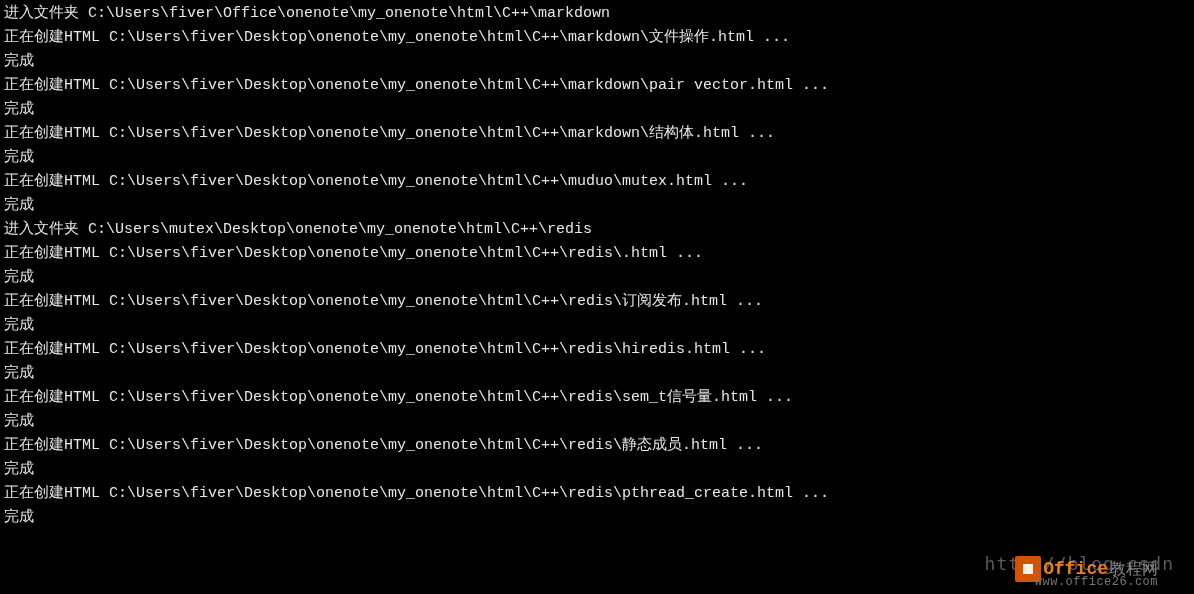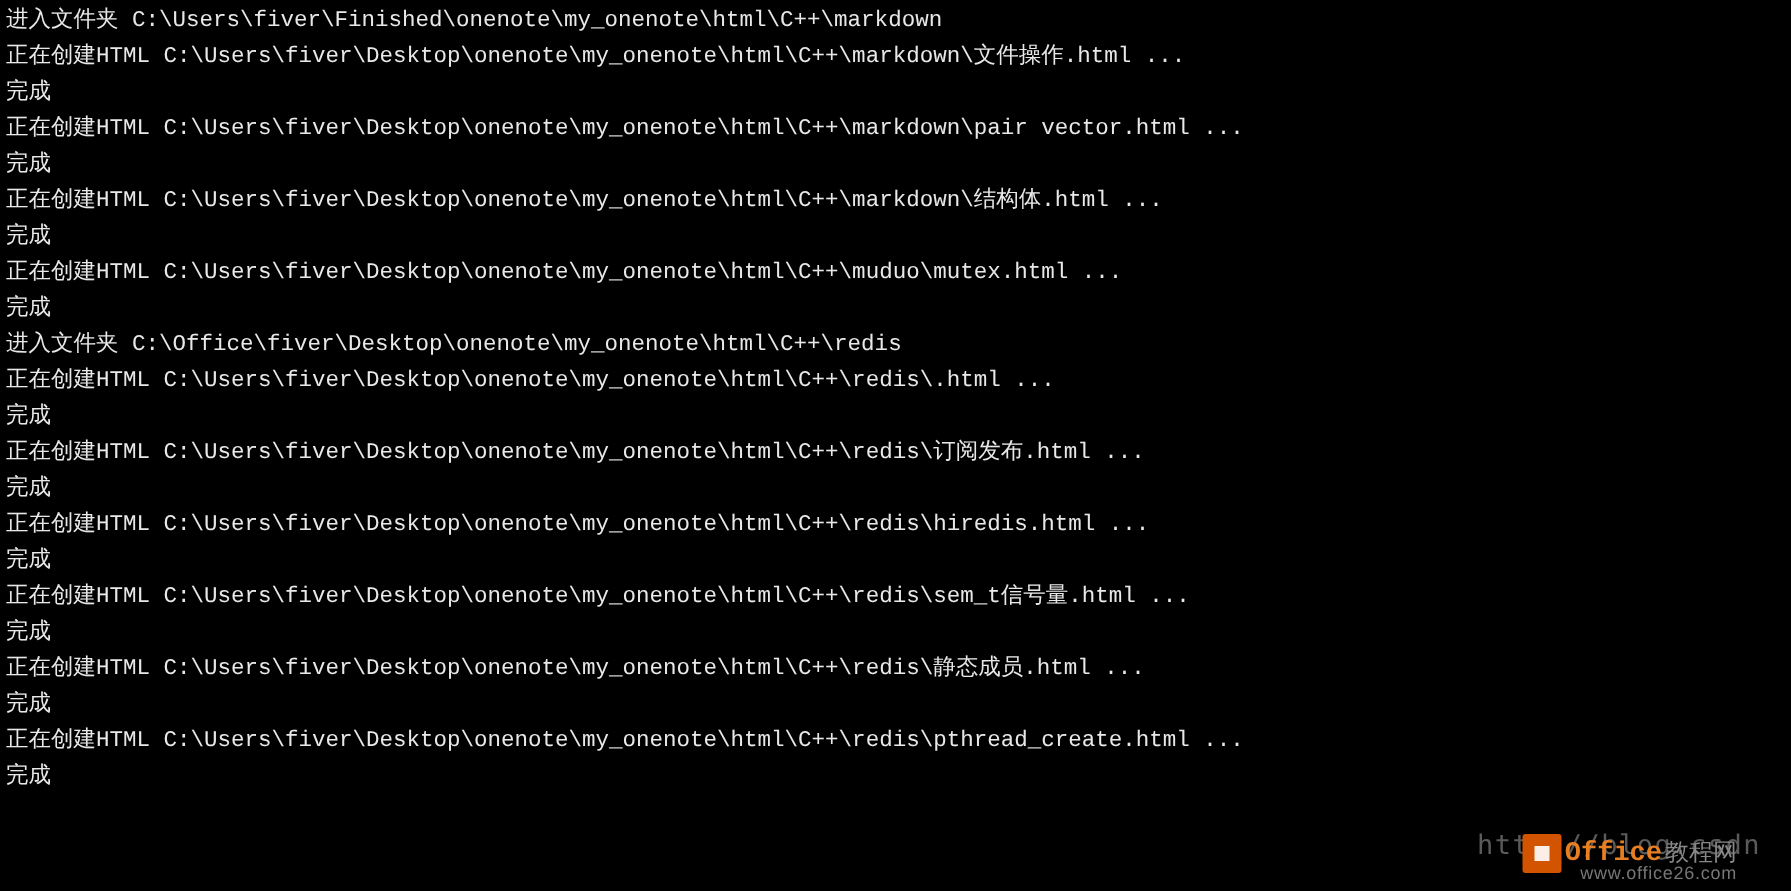--- a/index.html
+++ b/index.html
@@ -64,38 +64,38 @@
       color: #888;
       font-size: 16px;
       font-family: Arial, sans-serif;
     }
     .watermark-sub {
       position: absolute;
       bottom: 0px;
       right: 36px;
       color: #777;
       font-size: 12px;
-      font-family: Liberation Sans, sans-serif;
+      font-family: Liberation Mono, monospace;
       letter-spacing: 0.5px;
     }
   </style>
 </head>
 <body>
 
 <div id="terminal-output">
-    <div class="terminal-line">进入文件夹 C:\Users\fiver\Finished\onenote\my_onenote\html\C++\markdown</div>
+    <div class="terminal-line">进入文件夹 C:\Users\fiver\Office\onenote\my_onenote\html\C++\markdown</div>
     <div class="terminal-line">正在创建HTML C:\Users\fiver\Desktop\onenote\my_onenote\html\C++\markdown\文件操作.html ...</div>
     <div class="terminal-line">完成</div>
     <div class="terminal-line">正在创建HTML C:\Users\fiver\Desktop\onenote\my_onenote\html\C++\markdown\pair vector.html ...</div>
     <div class="terminal-line">完成</div>
     <div class="terminal-line">正在创建HTML C:\Users\fiver\Desktop\onenote\my_onenote\html\C++\markdown\结构体.html ...</div>
     <div class="terminal-line">完成</div>
     <div class="terminal-line">正在创建HTML C:\Users\fiver\Desktop\onenote\my_onenote\html\C++\muduo\mutex.html ...</div>
     <div class="terminal-line">完成</div>
-    <div class="terminal-line">进入文件夹 C:\Office\fiver\Desktop\onenote\my_onenote\html\C++\redis</div>
+    <div class="terminal-line">进入文件夹 C:\Users\mutex\Desktop\onenote\my_onenote\html\C++\redis</div>
     <div class="terminal-line">正在创建HTML C:\Users\fiver\Desktop\onenote\my_onenote\html\C++\redis\.html ...</div>
     <div class="terminal-line">完成</div>
     <div class="terminal-line">正在创建HTML C:\Users\fiver\Desktop\onenote\my_onenote\html\C++\redis\订阅发布.html ...</div>
     <div class="terminal-line">完成</div>
     <div class="terminal-line">正在创建HTML C:\Users\fiver\Desktop\onenote\my_onenote\html\C++\redis\hiredis.html ...</div>
     <div class="terminal-line">完成</div>
     <div class="terminal-line">正在创建HTML C:\Users\fiver\Desktop\onenote\my_onenote\html\C++\redis\sem_t信号量.html ...</div>
     <div class="terminal-line">完成</div>
     <div class="terminal-line">正在创建HTML C:\Users\fiver\Desktop\onenote\my_onenote\html\C++\redis\静态成员.html ...</div>
     <div class="terminal-line">完成</div>

